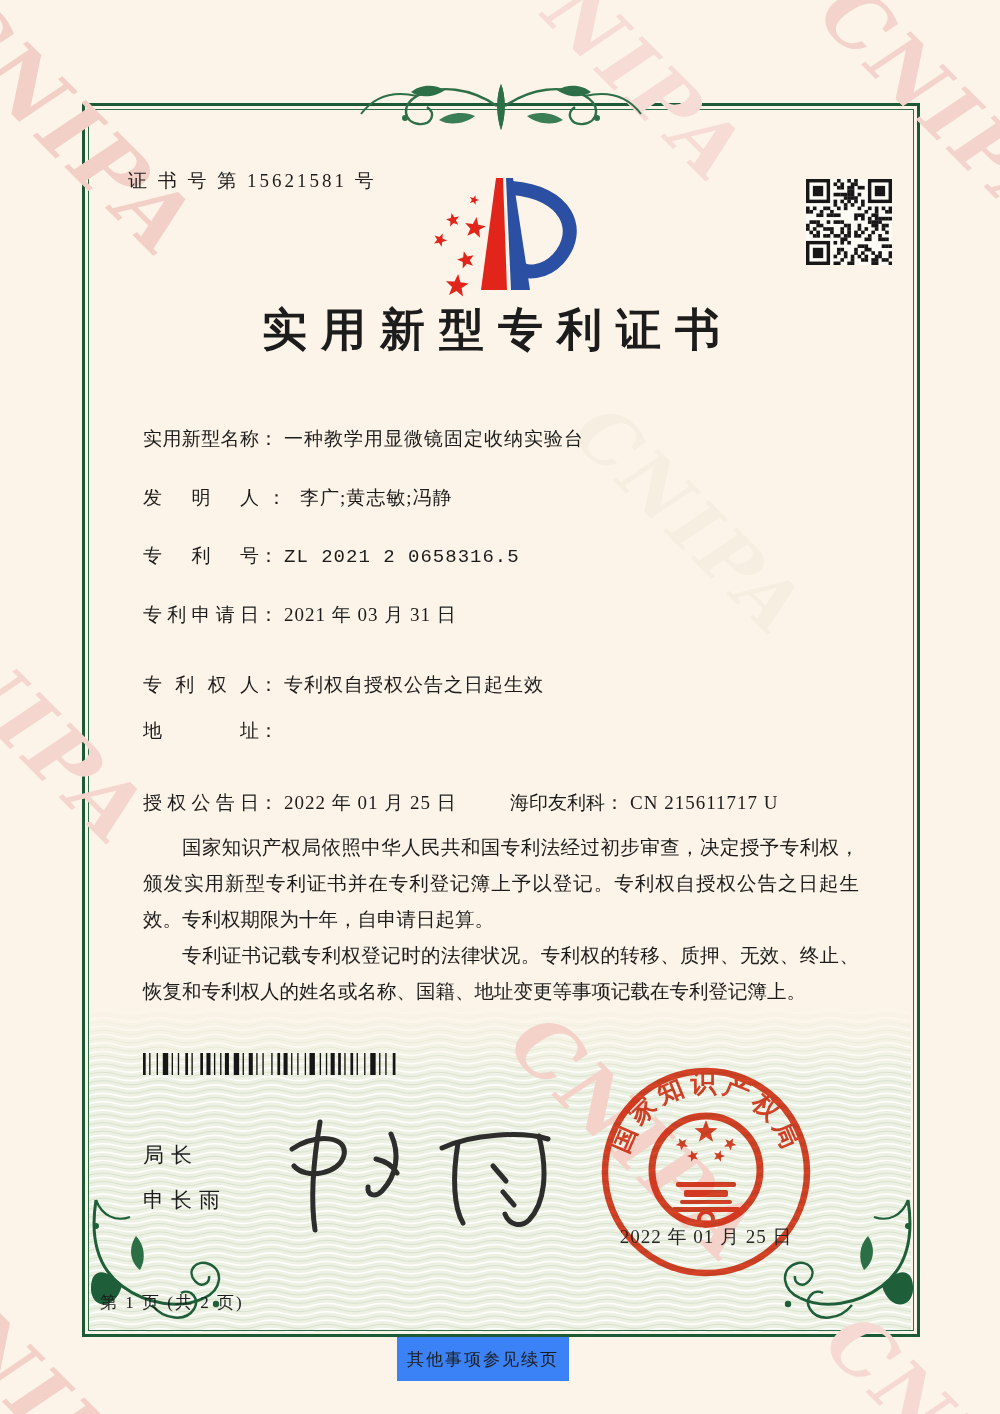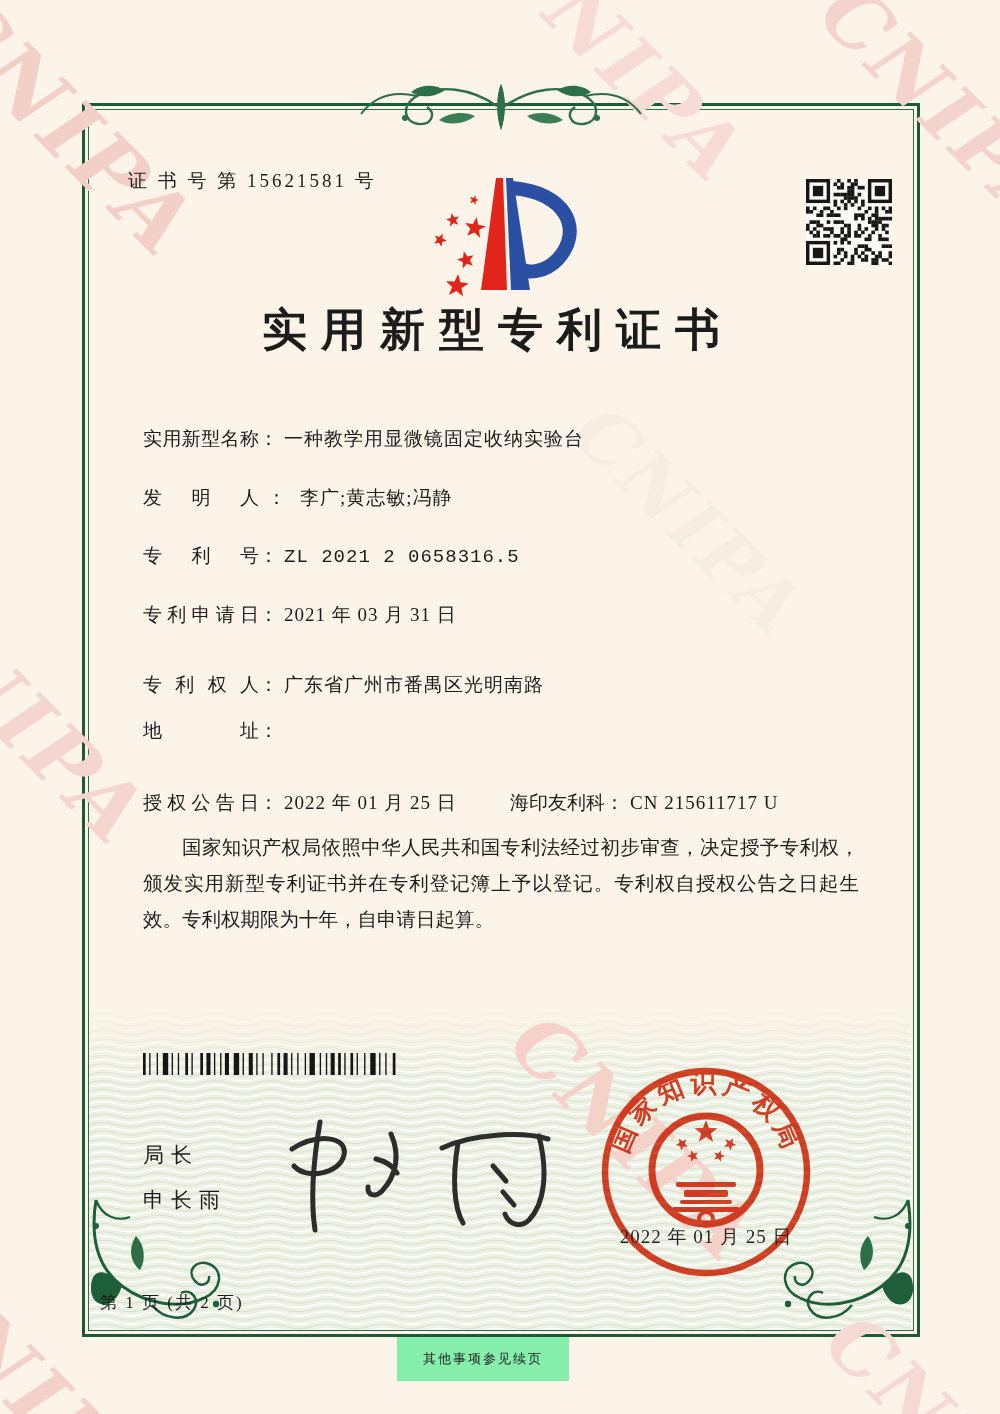--- a/index.html
+++ b/index.html
@@ -31,22 +31,22 @@
   .body-text{position:absolute;left:143px;top:830px;width:716px;font-size:19.5px;line-height:36px;
              text-align:justify;z-index:3;}
   .body-text p{margin:0;text-indent:2em;}
   .barcode{position:absolute;left:143px;top:1053px;z-index:3;}
   .director-title{position:absolute;left:143px;top:1141px;font-size:21px;letter-spacing:7px;z-index:3;}
   .director-name{position:absolute;left:143px;top:1186px;font-size:21px;letter-spacing:7px;z-index:3;}
   .signature{position:absolute;left:272px;top:1102px;z-index:3;}
   .seal{position:absolute;left:598px;top:1064px;z-index:4;mix-blend-mode:multiply;opacity:.95;}
   .page-num{position:absolute;left:100px;top:1291px;width:760px;text-align:left;font-size:17px;
             letter-spacing:2px;z-index:3;}
-  .note-box{position:absolute;left:397px;top:1337px;width:172px;height:44px;background:#86efac;
-            z-index:3;display:flex;align-items:center;justify-content:center;font-size:13px;letter-spacing:2px;text-align:center;}
+  .note-box{position:absolute;left:397px;top:1337px;width:172px;height:44px;background:#3b82f6;
+            z-index:3;display:flex;align-items:center;justify-content:center;font-size:17px;letter-spacing:2px;text-align:center;}
   .ornament-top{position:absolute;left:355px;top:76px;z-index:3;}
   .corner-flourish{position:absolute;z-index:3;}
   .cf-left{left:88px;top:1196px;}
   .cf-right{left:756px;top:1196px;}
 </style>
 </head>
 <body>
 
 <div class="page">
 
@@ -426,39 +426,40 @@
       <span class="fvalue">ZL 2021 2 0658316.5</span>
   </div>
   <div class="row r4">
     <span class="flabel">专利申请日</span>
       <span class="colon">：</span>
       <span class="fvalue">2021 年 03 月 31 日</span>
   </div>
   <div class="row r5">
     <span class="flabel">专利权人</span>
       <span class="colon">：</span>
-      <span class="fvalue">广东省广州市番禺区光明南路</span>
+      <span class="fvalue">专利权自授权公告之日起生效</span>
   </div>
   <div class="row r6">
     <span class="flabel">地址</span>
       <span class="colon">：</span>
   </div>
   <div class="row r7">
     <span class="flabel">授权公告日</span>
       <span class="colon">：</span>
       <span class="fvalue">2022 年 01 月 25 日</span>
   </div>
   <div class="row2">
     <span>海印友利科</span>
       <span class="colon">：</span>
       <span class="fvalue">CN 215611717 U</span>
   </div>
 
   <div class="body-text">
     <p>国家知识产权局依照中华人民共和国专利法经过初步审查，决定授予专利权，颁发实用新型专利证书并在专利登记簿上予以登记。专利权自授权公告之日起生效。专利权期限为十年，自申请日起算。</p>
+    <p>专利证书记载专利权登记时的法律状况。专利权的转移、质押、无效、终止、恢复和专利权人的姓名或名称、国籍、地址变更等事项记载在专利登记簿上。</p>
   </div>
 
   <svg class="barcode" width="258" height="22" id="bcSvg">
       <rect x="0.00" y="0" width="2.70" height="22" fill="#161616"></rect>
       <rect x="6.15" y="0" width="1.35" height="22" fill="#161616"></rect>
       <rect x="13.65" y="0" width="1.35" height="22" fill="#161616"></rect>
       <rect x="19.80" y="0" width="5.40" height="22" fill="#161616"></rect>
       <rect x="28.65" y="0" width="1.35" height="22" fill="#161616"></rect>
       <rect x="34.80" y="0" width="1.35" height="22" fill="#161616"></rect>
       <rect x="42.30" y="0" width="2.70" height="22" fill="#161616"></rect>

